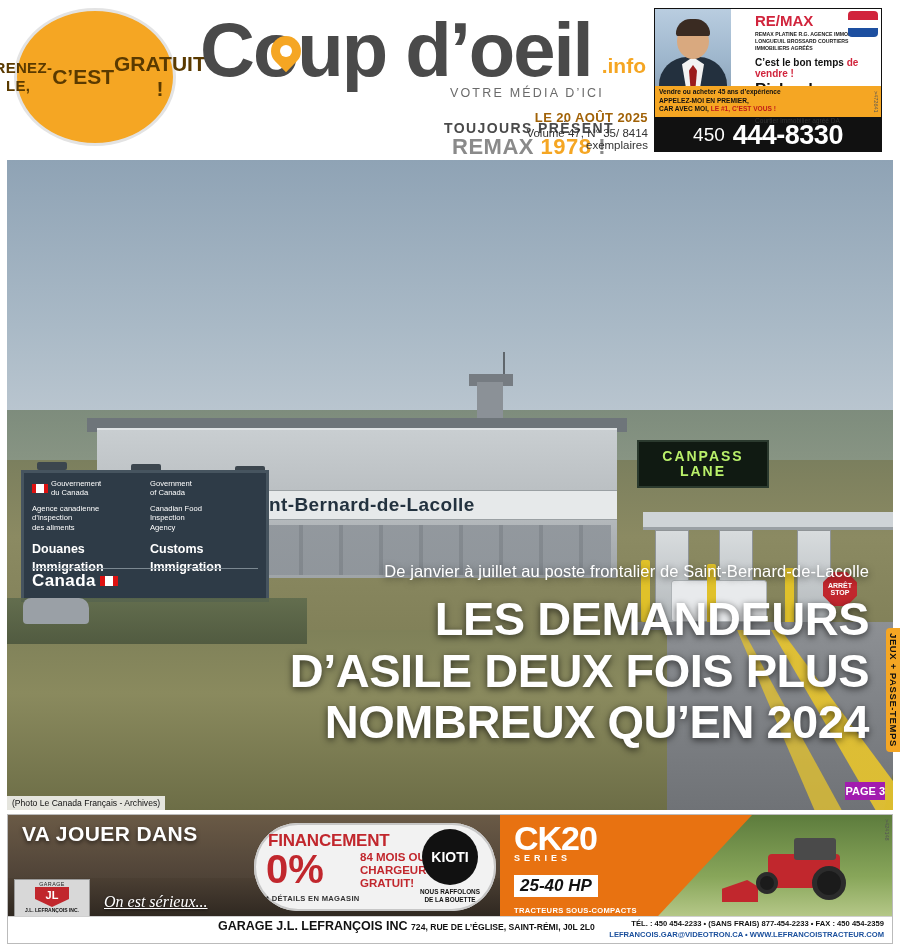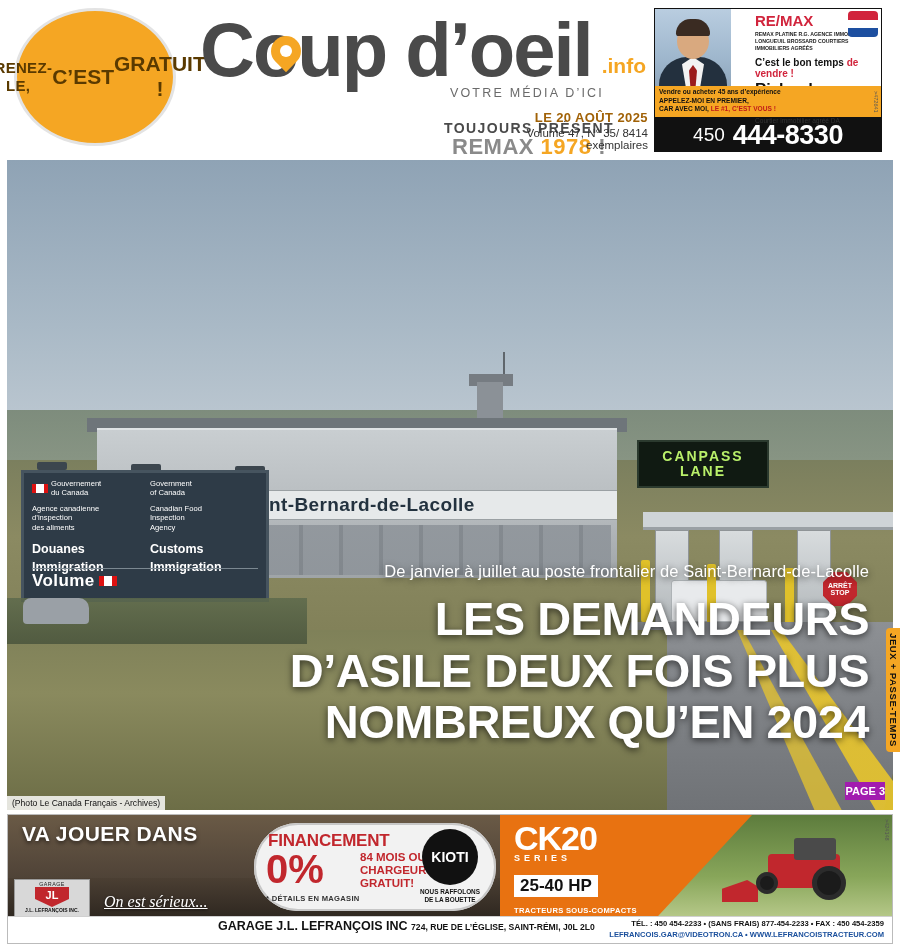--- a/index.html
+++ b/index.html
@@ -562,20 +562,21 @@
     position: absolute; left: 14px; top: 6px;
     color: #fff; font-weight: bold;
   }
   .ba-ck .m { font-size: 34px; letter-spacing: -1px; line-height: 1; }
   .ba-ck .s { font-size: 9px; letter-spacing: 4px; margin-top: -2px; }
   .ba-hp {
     position: absolute; left: 14px; top: 60px;
     background: #fff; color: #111;
     font-size: 17px; font-weight: bold;
     padding: 1px 6px;
+    font-style: italic;
   }
   .ba-sub {
     position: absolute; left: 14px; bottom: 3px;
     font-size: 7.6px; font-weight: bold; color: #fff; letter-spacing: .3px;
   }
   .tractor {
     position: absolute; right: 22px; bottom: 14px;
     width: 150px; height: 70px;
   }
   .tractor .body {
@@ -756,21 +757,21 @@
     <div class="gov-big">
       <div>Douanes</div>
       <div>Customs</div>
     </div>
     <div class="gov-big" style="margin-top:4px">
       <div>Immigration</div>
       <div>Immigration</div>
     </div>
     <div class="gov-divider"></div>
     <div class="gov-canada">
-      <span>Volume</span>
+      <span>Canada</span>
       <span class="f"></span>
     </div>
   </div>
 
   <div class="hedge"></div>
   <div class="car"></div>
 
   <div class="hero-text">
     <div class="kicker">De janvier à juillet au poste frontalier de Saint-Bernard-de-Lacolle</div>
     <div class="headline">

